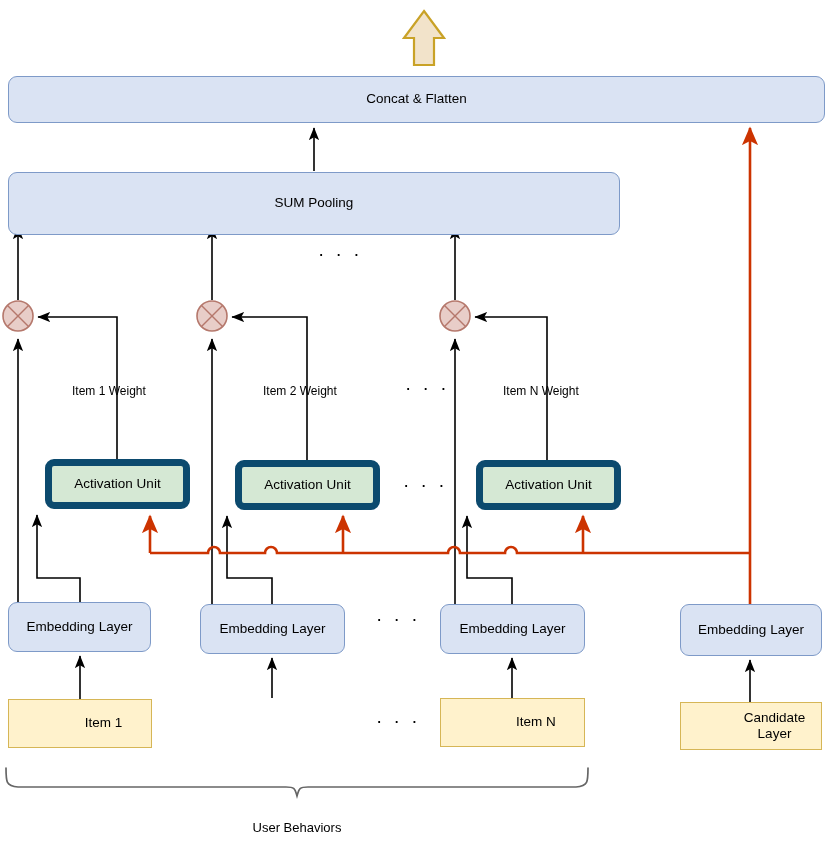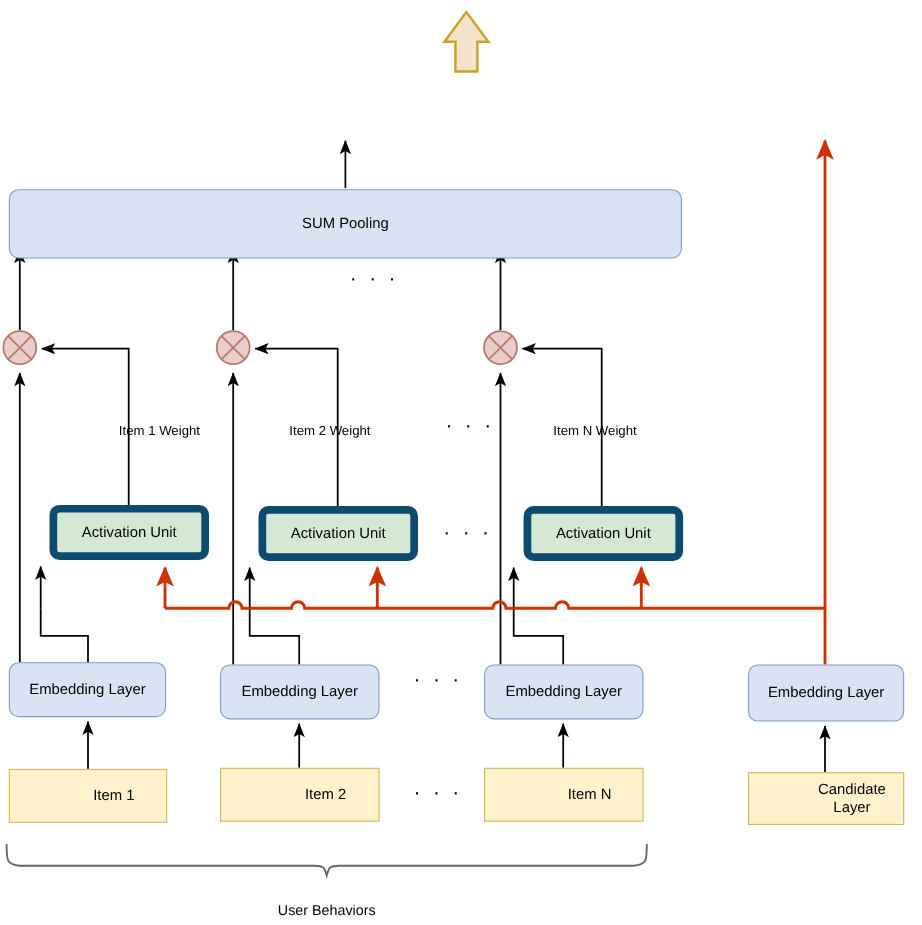--- a/index.html
+++ b/index.html
@@ -142,20 +142,23 @@
 
     <path d="M6,768
              C6,782 6,786 18,787
              L286,787
              C295,787 295,789 297,796
              C299,789 299,787 308,787
              L576,787
              C588,786 588,782 588,768" fill="none" stroke="#666666" stroke-width="1.7" stroke-linecap="round"></path>
   </svg>
 
+  <div class="node blue-box" style="left:8px; top:76px; width:817px; height:47px;">
+    <span>Concat &amp; Flatten</span>
+  </div>
 
   <div class="node blue-box" style="left:8px; top:172px; width:612px; height:63px;">
     <span>SUM Pooling</span>
   </div>
 
   <div class="mul-node" style="left:2px; top:300px;">
     <svg viewBox="0 0 32 32" width="32" height="32">
       <circle cx="16" cy="16" r="15" fill="#e8cdc8" stroke="#b5786c" stroke-width="1.6"></circle>
       <line x1="5.5" y1="5.5" x2="26.5" y2="26.5" stroke="#b5786c" stroke-width="1.5"></line>
       <line x1="26.5" y1="5.5" x2="5.5" y2="26.5" stroke="#b5786c" stroke-width="1.5"></line>
@@ -169,21 +172,21 @@
     </svg>
   </div>
   <div class="mul-node" style="left:439px; top:300px;">
     <svg viewBox="0 0 32 32" width="32" height="32">
       <circle cx="16" cy="16" r="15" fill="#e8cdc8" stroke="#b5786c" stroke-width="1.6"></circle>
       <line x1="5.5" y1="5.5" x2="26.5" y2="26.5" stroke="#b5786c" stroke-width="1.5"></line>
       <line x1="26.5" y1="5.5" x2="5.5" y2="26.5" stroke="#b5786c" stroke-width="1.5"></line>
     </svg>
   </div>
 
-  <div class="plain-label" style="left:72px; top:384px;margin-left:36px;">Item 1 Weight</div>
+  <div class="plain-label" style="left:72px; top:384px;">Item 1 Weight</div>
   <div class="plain-label" style="left:263px; top:384px;">Item 2 Weight</div>
   <div class="plain-label" style="left:503px; top:384px;">Item N Weight</div>
 
   <div class="node green-box" style="left:45px; top:459px; width:145px; height:50px;">
     <span>Activation Unit</span>
   </div>
   <div class="node green-box" style="left:235px; top:460px; width:145px; height:50px;">
     <span>Activation Unit</span>
   </div>
   <div class="node green-box" style="left:476px; top:460px; width:145px; height:50px;">
@@ -198,23 +201,20 @@
   </div>
   <div class="node blue-box" style="left:440px; top:604px; width:145px; height:50px;">
     <span>Embedding Layer</span>
   </div>
   <div class="node blue-box" style="left:680px; top:604px; width:142px; height:52px;">
     <span>Embedding Layer</span>
   </div>
 
   <div class="node yellow-box" style="left:8px; top:699px; width:144px; height:49px;">
     <span>Item 1</span>
-  </div>
-  <div class="node yellow-box" style="left:200px; top:698px; width:145px; height:49px;">
-    <span>Item 2</span>
   </div>
   <div class="node yellow-box" style="left:440px; top:698px; width:145px; height:49px;">
     <span>Item N</span>
   </div>
   <div class="node yellow-box" style="left:680px; top:702px; width:142px; height:48px;">
     <span>Candidate Layer</span>
   </div>
 
   <div class="ellipsis" style="left:318px; top:243px;">· · ·</div>
   <div class="ellipsis" style="left:405px; top:377px;">· · ·</div>

